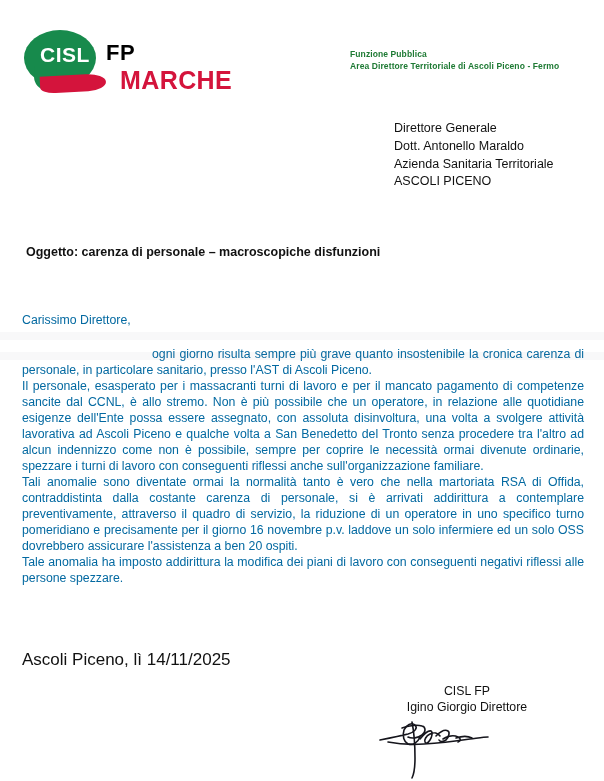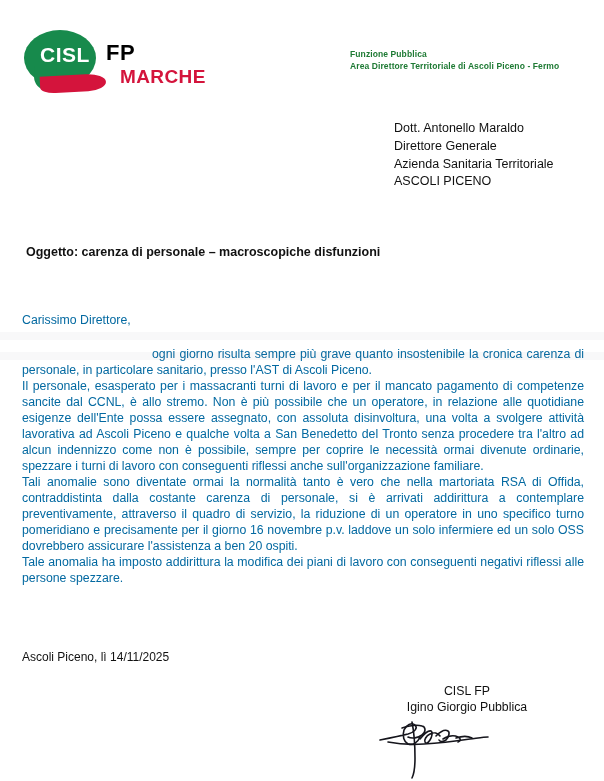--- a/index.html
+++ b/index.html
@@ -90,21 +90,21 @@
     top: 10px;
     font-size: 22px;
     font-weight: bold;
     color: #000000;
     letter-spacing: 0.5px;
   }
   .logo-marche {
     position: absolute;
     left: 96px;
     top: 36px;
-    font-size: 19px;
+    font-size: 25px;
     font-weight: bold;
     color: #D4143C;
     letter-spacing: 0.4px;
   }
 
   .header-org {
     position: absolute;
     left: 350px;
     top: 40px;
     color: #1E7A34;
@@ -154,21 +154,21 @@
   }
   .para.indent {
     text-indent: 130px;
   }
 
   
   .date-line {
     position: absolute;
     left: 22px;
     top: 650px;
-    font-size: 12px;
+    font-size: 17px;
     color: #111111;
   }
 
   
   .sign-block {
     position: absolute;
     left: 342px;
     top: 683px;
     width: 250px;
     text-align: center;
@@ -210,41 +210,41 @@
       <div class="logo-marche">MARCHE</div>
     </div>
 
     <div class="header-org">
       <div>Funzione Pubblica</div>
       <div>Area Direttore Territoriale di Ascoli Piceno - Fermo</div>
     </div>
   </div>
 
   <div class="addressee">
+    <div>Direttore Generale</div>
     <div>Dott. Antonello Maraldo</div>
-    <div>Direttore Generale</div>
     <div>Azienda Sanitaria Territoriale</div>
     <div>ASCOLI PICENO</div>
   </div>
 
   <div class="subject">Oggetto: carenza di personale – macroscopiche disfunzioni</div>
 
   <div class="body-wrap">
     <div class="greeting">Carissimo Direttore,</div>
     <p class="para indent">ogni giorno risulta sempre più grave quanto insostenibile la cronica carenza di personale, in particolare sanitario, presso l'AST di Ascoli Piceno.</p>
     <p class="para">Il personale, esasperato per i massacranti turni di lavoro e per il mancato pagamento di competenze sancite dal CCNL, è allo stremo. Non è più possibile che un operatore, in relazione alle quotidiane esigenze dell'Ente possa essere assegnato, con assoluta disinvoltura, una volta a svolgere attività lavorativa ad Ascoli Piceno e qualche volta a San Benedetto del Tronto senza procedere tra l'altro ad alcun indennizzo come non è possibile, sempre per coprire le necessità ormai divenute ordinarie, spezzare i turni di lavoro con conseguenti riflessi anche sull'organizzazione familiare.</p>
     <p class="para">Tali anomalie sono diventate ormai la normalità tanto è vero che nella martoriata RSA di Offida, contraddistinta dalla costante carenza di personale, si è arrivati addirittura a contemplare preventivamente, attraverso il quadro di servizio, la riduzione di un operatore in uno specifico turno pomeridiano e precisamente per il giorno 16 novembre p.v. laddove un solo infermiere ed un solo OSS dovrebbero assicurare l'assistenza a ben 20 ospiti.</p>
     <p class="para">Tale anomalia ha imposto addirittura la modifica dei piani di lavoro con conseguenti negativi riflessi alle persone spezzare.</p>
   </div>
 
   <div class="date-line">Ascoli Piceno, lì 14/11/2025</div>
 
   <div class="sign-block">
     <div>CISL FP</div>
-    <div>Igino Giorgio Pubblica</div>
+    <div>Igino Giorgio Direttore</div>
   </div>
 
   <svg class="sign-svg" viewBox="0 0 150 68">
     <g fill="none" stroke="#15151c" stroke-width="1.6" stroke-linecap="round" stroke-linejoin="round">
       <path d="M12,28 C22,26 32,24 40,22 C47,20 50,16 47,13 C44,10 38,13 36,18 C34,24 36,30 40,32 C45,34 50,30 52,25"></path>
       <path d="M34,16 C40,14 48,12 54,14 C58,15 58,20 54,23 C50,26 44,27 40,25"></path>
       <path d="M44,10 C46,20 47,34 47,46 C47,56 46,62 44,66"></path>
       <path d="M52,27 C56,22 60,18 63,19 C65,20 64,25 62,28 C60,31 58,32 57,30 C56,28 58,24 62,22 C66,20 70,21 72,24"></path>
       <path d="M68,24 C72,20 77,17 80,19 C82,20 81,25 78,28 C75,30 72,30 71,28"></path>
       <path d="M75,27 C80,24 86,23 90,25 C93,26 93,29 90,30"></path>

